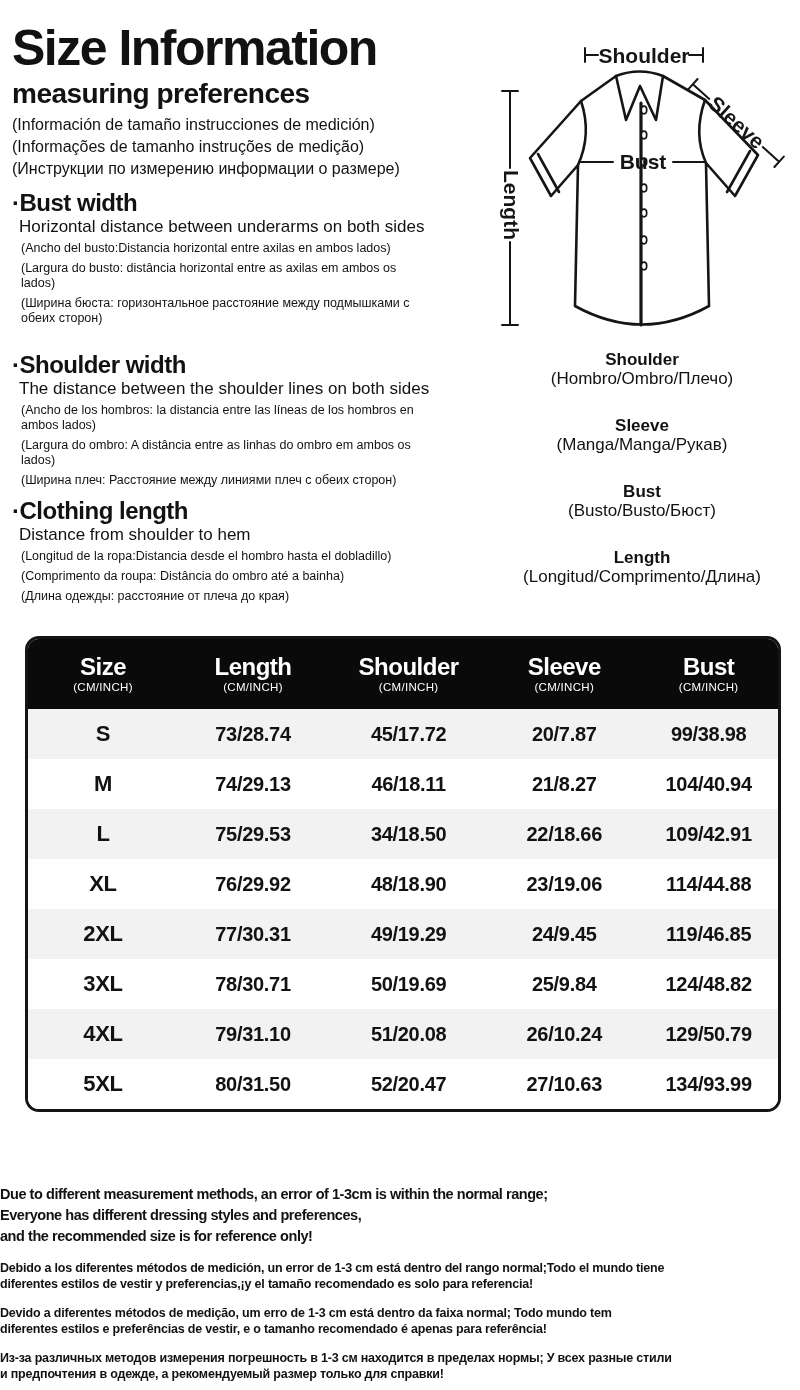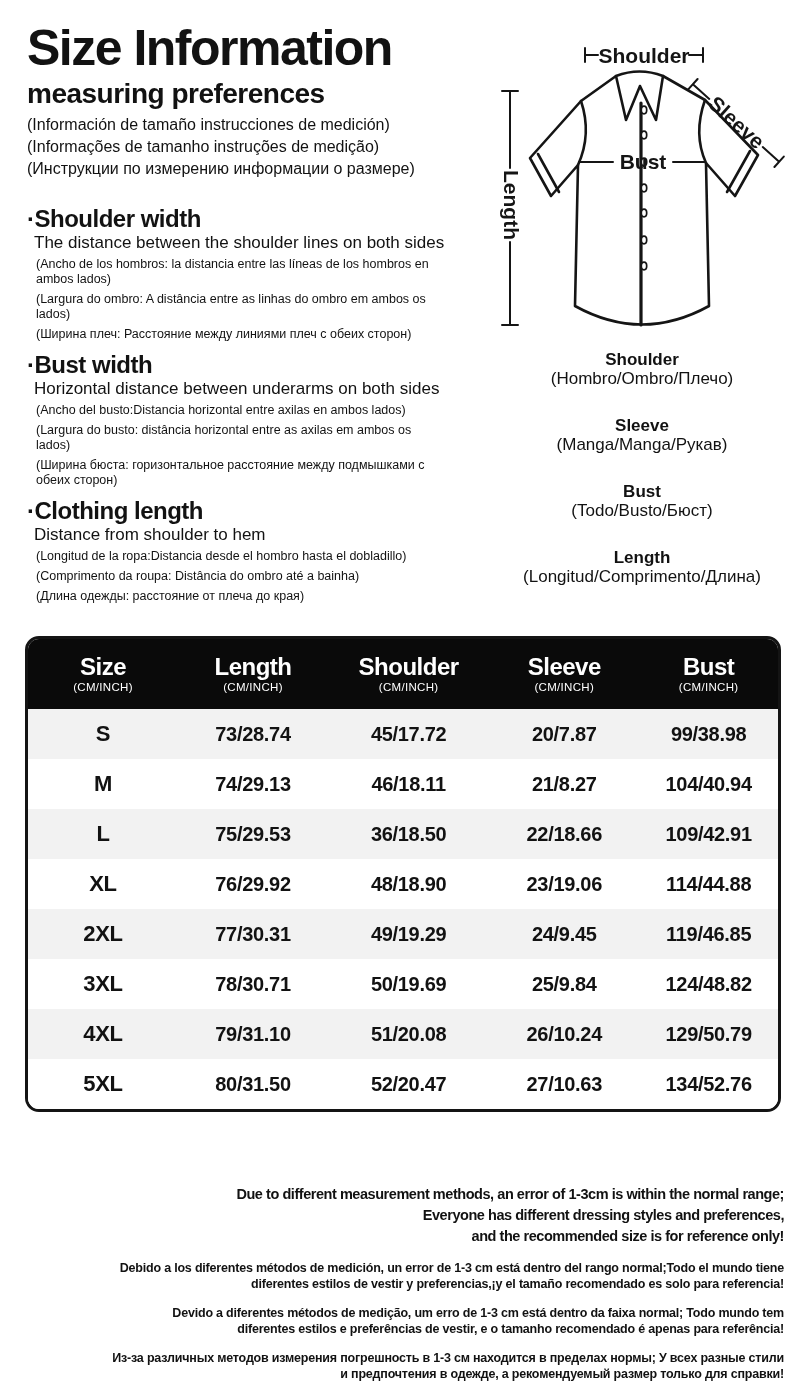--- a/index.html
+++ b/index.html
@@ -1,20 +1,20 @@
 <!DOCTYPE html>
 <html><head>
 <meta charset="utf-8">
 <style>
   html,body{margin:0;padding:0;background:#fff;}
   .canvas{position:relative;width:800px;height:1390px;background:#ffffff;overflow:hidden;
           font-family:"Liberation Sans","DejaVu Sans",sans-serif;color:#121212;}
 
   
-  .left-col{position:absolute;left:27px;top:20px;width:470px;}
+  .left-col{position:absolute;left:12px;top:20px;width:470px;}
   .main-title{font-size:50px;font-weight:700;line-height:56px;letter-spacing:-1.5px;margin:0;}
   .sub-title{font-size:28px;font-weight:700;line-height:32px;letter-spacing:-0.5px;margin:2px 0 4px 0;}
   .title-trans p{font-size:16px;line-height:22px;margin:0;}
 
   .section{margin-top:10px;}
   .section.first{margin-top:26px;}
   .section h3{font-size:24px;font-weight:700;line-height:26px;margin:0;letter-spacing:-0.5px;}
   .section .desc{font-size:17px;line-height:19px;margin:1px 0 5px 7px;}
   .section .trans{width:412px;margin-left:9px;}
   .section .trans p{font-size:12.5px;line-height:15px;margin:0 0 5px 0;}
@@ -35,58 +35,58 @@
   .size-table thead .col-unit{font-size:11.5px;font-weight:400;letter-spacing:0.3px;line-height:15px;}
   .size-table tbody td{height:50px;text-align:center;vertical-align:middle;
                        font-weight:700;font-size:20px;letter-spacing:-0.3px;padding:0;}
   .size-table tbody td.size-cell{font-size:22px;}
   .size-table tbody tr.alt{background:#f2f2f2;}
   .size-table tbody tr{background:#ffffff;}
   .size-table col.c1{width:20%;} .size-table col.c2{width:20%;}
   .size-table col.c3{width:21.5%;} .size-table col.c4{width:20%;} .size-table col.c5{width:18.5%;}
 
   
-  .notes{position:absolute;left:0;top:1184px;width:784px;text-align:right;}
+  .notes{position:absolute;left:0;top:1184px;width:784px;text-align:left;}
   .notes .en div{font-size:14.5px;font-weight:700;line-height:21px;letter-spacing:-0.45px;white-space:nowrap;}
   .notes .block{margin-top:13px;}
   .notes .block div{font-size:12.5px;line-height:16px;letter-spacing:-0.2px;white-space:nowrap;font-weight:bold;}
 
   svg text{font-family:"Liberation Sans","DejaVu Sans",sans-serif;}
 </style>
 </head>
 <body>
 
 <div class="canvas">
 
   <div class="left-col">
     <h1 class="main-title">Size Information</h1>
     <h2 class="sub-title">measuring preferences</h2>
     <div class="title-trans">
       <p>(Información de tamaño instrucciones de medición)</p>
       <p>(Informações de tamanho instruções de medição)</p>
       <p>(Инструкции по измерению информации о размере)</p>
     </div>
 
+    <div class="section">
+      <h3><span>·</span><span>Bust width</span></h3>
+      <div class="desc">Horizontal distance between underarms on both sides</div>
+      <div class="trans">
+        <p>(Ancho del busto:Distancia horizontal entre axilas en ambos lados)</p>
+        <p>(Largura do busto: distância horizontal entre as axilas em ambos os lados)</p>
+        <p>(Ширина бюста: горизонтальное расстояние между подмышками с обеих сторон)</p>
+      </div>
+    </div>
+
     <div class="section first">
       <h3><span>·</span><span>Shoulder width</span></h3>
       <div class="desc">The distance between the shoulder lines on both sides</div>
       <div class="trans">
         <p>(Ancho de los hombros: la distancia entre las líneas de los hombros en ambos lados)</p>
         <p>(Largura do ombro: A distância entre as linhas do ombro em ambos os lados)</p>
         <p>(Ширина плеч: Расстояние между линиями плеч с обеих сторон)</p>
-      </div>
-    </div>
-
-    <div class="section">
-      <h3><span>·</span><span>Bust width</span></h3>
-      <div class="desc">Horizontal distance between underarms on both sides</div>
-      <div class="trans">
-        <p>(Ancho del busto:Distancia horizontal entre axilas en ambos lados)</p>
-        <p>(Largura do busto: distância horizontal entre as axilas em ambos os lados)</p>
-        <p>(Ширина бюста: горизонтальное расстояние между подмышками с обеих сторон)</p>
       </div>
     </div>
 
     <div class="section">
       <h3><span>·</span><span>Clothing length</span></h3>
       <div class="desc">Distance from shoulder to hem</div>
       <div class="trans">
         <p>(Longitud de la ropa:Distancia desde el hombro hasta el dobladillo)</p>
         <p>(Comprimento da roupa: Distância do ombro até a bainha)</p>
         <p>(Длина одежды: расстояние от плеча до края)</p>
@@ -133,21 +133,21 @@
     <div class="group">
       <div class="term">Shoulder</div>
       <div class="tr">(Hombro/Ombro/Плечо)</div>
     </div>
     <div class="group">
       <div class="term">Sleeve</div>
       <div class="tr">(Manga/Manga/Рукав)</div>
     </div>
     <div class="group">
       <div class="term">Bust</div>
-      <div class="tr">(Todo/Busto/Бюст)</div>
+      <div class="tr">(Busto/Busto/Бюст)</div>
     </div>
     <div class="group">
       <div class="term">Length</div>
       <div class="tr">(Longitud/Comprimento/Длина)</div>
     </div>
   </div>
 
   <div class="table-wrap">
     <table class="size-table">
       <colgroup>
@@ -192,21 +192,21 @@
           <tr>
             <td class="size-cell">M</td>
             <td>74/29.13</td>
             <td>46/18.11</td>
             <td>21/8.27</td>
             <td>104/40.94</td>
           </tr>
           <tr class="alt">
             <td class="size-cell">L</td>
             <td>75/29.53</td>
-            <td>36/18.50</td>
+            <td>34/18.50</td>
             <td>22/18.66</td>
             <td>109/42.91</td>
           </tr>
           <tr>
             <td class="size-cell">XL</td>
             <td>76/29.92</td>
             <td>48/18.90</td>
             <td>23/19.06</td>
             <td>114/44.88</td>
           </tr>
@@ -229,21 +229,21 @@
             <td>79/31.10</td>
             <td>51/20.08</td>
             <td>26/10.24</td>
             <td>129/50.79</td>
           </tr>
           <tr>
             <td class="size-cell">5XL</td>
             <td>80/31.50</td>
             <td>52/20.47</td>
             <td>27/10.63</td>
-            <td>134/52.76</td>
+            <td>134/93.99</td>
           </tr>
         </tbody>
     </table>
   </div>
 
   <div class="notes">
     <div class="en">
       <div>Due to different measurement methods, an error of 1-3cm is within the normal range;</div>
       <div>Everyone has different dressing styles and preferences,</div>
       <div>and the recommended size is for reference only!</div>

